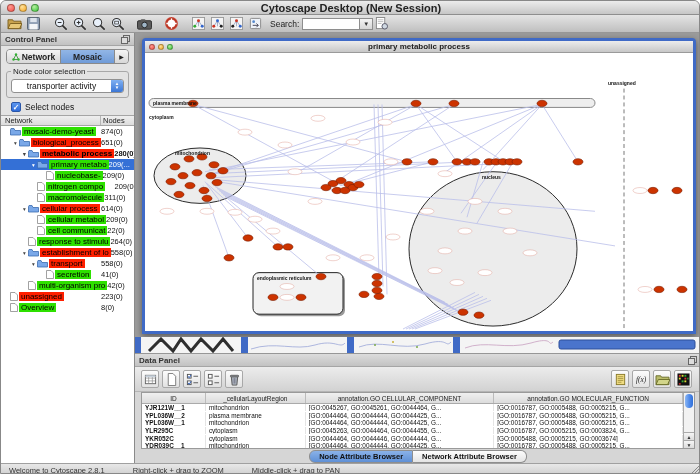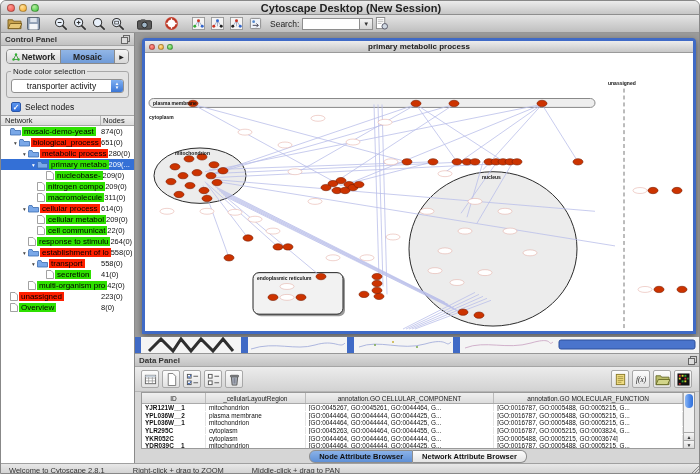--- a/index.html
+++ b/index.html
@@ -287,21 +287,21 @@
         <div class="tree-row" style="padding-left: 11px;">
           <span class="tr-arrow">▾</span>
           <span class="tr-icon">
             <svg width="11" height="9" viewBox="0 0 11 9">
               <path d="M0.5 2.5 L0.5 8 L10.5 8 L10.5 3.5 L5 3.5 L4 1.5 L1 1.5 Z" fill="#7aa8e8" stroke="#3b6cb0" stroke-width="0.8"></path>
             </svg>
           </span>
           <span class="tr-label red">biological_process</span>
           <span class="tr-val">651(0)</span>
         </div>
-        <div class="tree-row" style="padding-left: 20px;">
+        <div class="tree-row" style="padding-left: 20px; font-weight: bold;">
           <span class="tr-arrow">▾</span>
           <span class="tr-icon">
             <svg width="11" height="9" viewBox="0 0 11 9">
               <path d="M0.5 2.5 L0.5 8 L10.5 8 L10.5 3.5 L5 3.5 L4 1.5 L1 1.5 Z" fill="#7aa8e8" stroke="#3b6cb0" stroke-width="0.8"></path>
             </svg>
           </span>
           <span class="tr-label red">metabolic process</span>
           <span class="tr-val">280(0)</span>
         </div>
         <div class="tree-row selected" style="padding-left: 29px;">
@@ -317,21 +317,21 @@
         <div class="tree-row" style="padding-left: 38px;">
           <span class="tr-arrow"></span>
           <span class="tr-icon">
             <svg width="8" height="9" viewBox="0 0 8 9">
               <path d="M0.5 0.5 h4.5 l2.5 2.5 v5.5 h-7 z" fill="#fff" stroke="#8a8a8a" stroke-width="0.8"></path>
             </svg>
           </span>
           <span class="tr-label green">nucleobase-</span>
           <span class="tr-val">209(0)</span>
         </div>
-        <div class="tree-row" style="padding-left: 29px;">
+        <div class="tree-row" style="padding-left: 29px; text-align: right;">
           <span class="tr-arrow"></span>
           <span class="tr-icon">
             <svg width="8" height="9" viewBox="0 0 8 9">
               <path d="M0.5 0.5 h4.5 l2.5 2.5 v5.5 h-7 z" fill="#fff" stroke="#8a8a8a" stroke-width="0.8"></path>
             </svg>
           </span>
           <span class="tr-label green">nitrogen compo</span>
           <span class="tr-val">209(0)</span>
         </div>
         <div class="tree-row" style="padding-left: 29px;">

